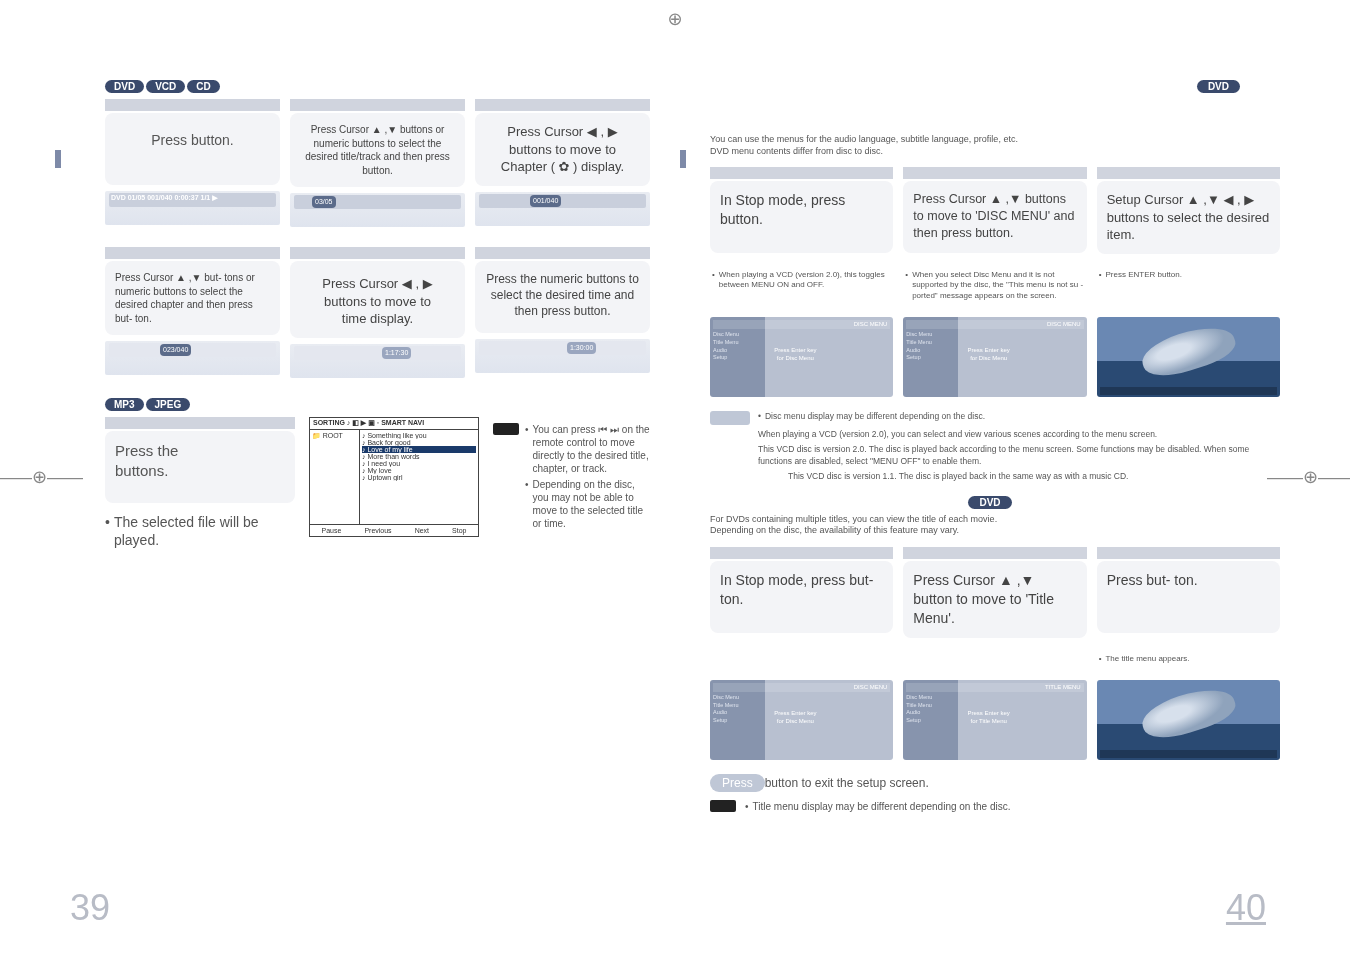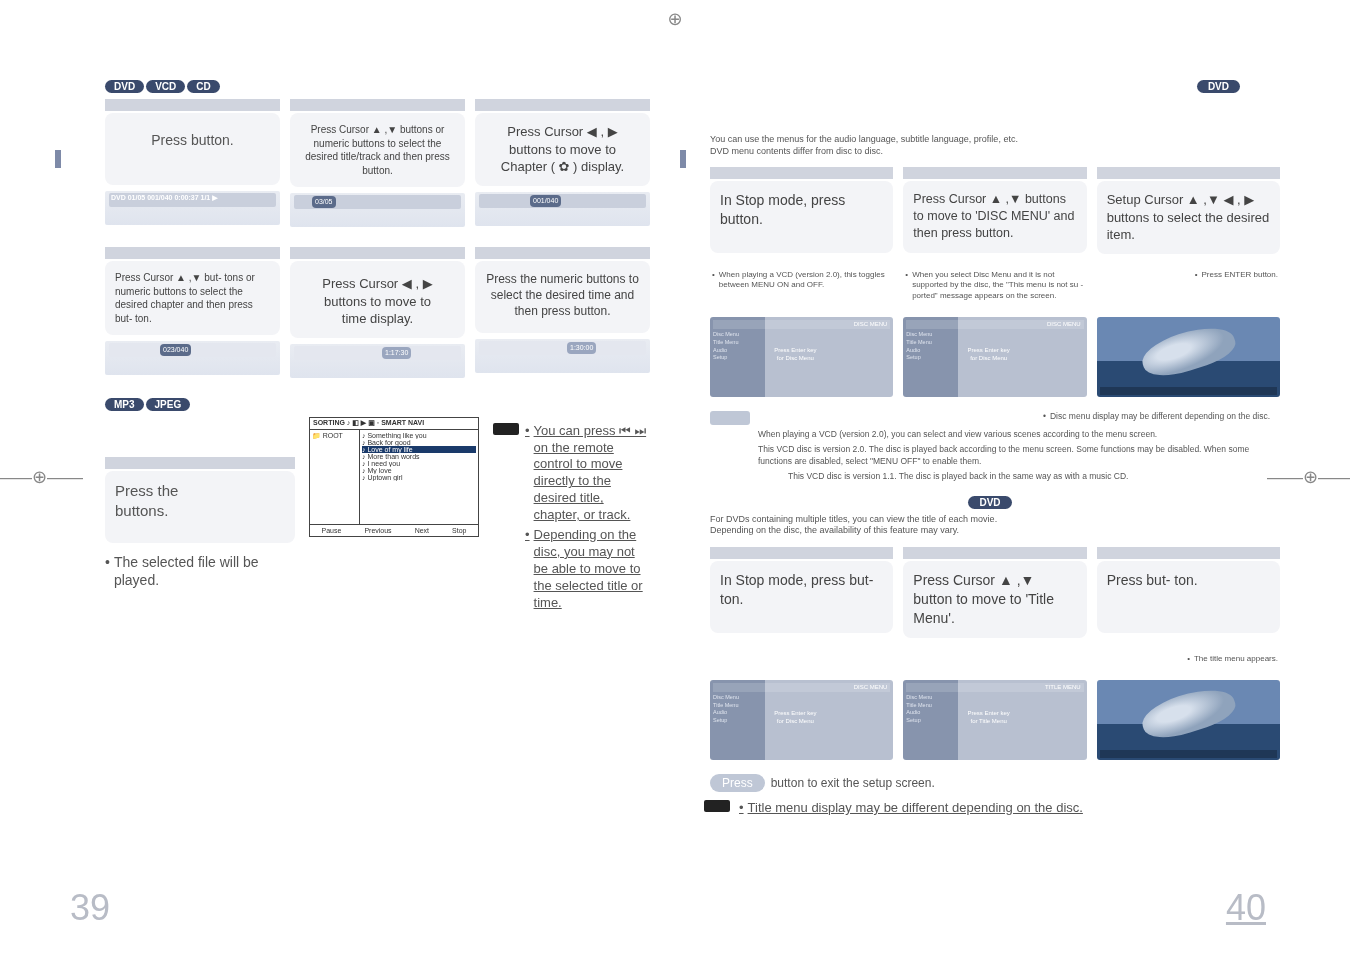--- a/index.html
+++ b/index.html
@@ -137,25 +137,24 @@
     display: flex;
     justify-content: space-around;
     align-items: center;
   }
   .fb-item { white-space: nowrap; overflow: hidden; text-overflow: ellipsis; }
   .fb-item.sel { background: #1a3a6a; color: #fff; }
 
   .note-blk {
     display: flex;
     gap: 6px;
-    font-size: 13px;
+    font-size: 10px;
     color: #555;
     margin-top: 6px;
     line-height: 1.3;
-    text-decoration: underline;
   }
   .note-marker {
     width: 26px; height: 12px;
     background: #222;
     flex-shrink: 0;
     border-radius: 2px;
   }
 
   .pagenum {
     position: absolute;
@@ -260,42 +259,41 @@
     min-width: 40px; height: 14px;
   }
   .note-lines {
     font-size: 8.5px;
     color: #555;
     line-height: 1.4;
   }
   .exit-row {
     display: flex;
     align-items: center;
-    gap: 6px;
     margin: 8px 10px;
     font-size: 12px;
     color: #555;
   }
   .exit-pill {
     background: #bfc7d6;
     color: #fff;
     border-radius: 10px;
     padding: 2px 12px;
   }
   .chip-dvd {
     background: #3a4a6c;
     color: #fff;
     border-radius: 10px;
     padding: 1px 11px;
     font-size: 10px;
     font-weight: bold;
     float: right;
     margin-right: 40px;
   }
-  .bullet { display: flex; gap: 4px; justify-content: flex-end; }
+  .bullet { display: flex; gap: 4px; }
   .bullet::before { content: "•"; }
 </style>
 </head>
 <body>
 
 <div class="crop-mark" style="top:8px;left:50%;transform:translateX(-50%);">⊕</div>
 <div class="crop-mark" style="top:50%;left:2px;transform:translateY(-50%) translateX(-6px);">——⊕——</div>
 <div class="crop-mark" style="top:50%;right:2px;transform:translateY(-50%) translateX(6px);">——⊕——</div>
 
 <div class="spread">
@@ -370,21 +368,21 @@
         </div>
       </div>
     </div>
 
     <div class="badge-row">
       <span class="badge">MP3</span>
       <span class="badge">JPEG</span>
     </div>
 
     <div style="display:flex;gap:14px;margin-left:35px;">
-      <div style="width:190px;margin-top:40px;">
+      <div style="width:190px;">
         <div class="stepbar"></div>
         <div class="instr-box" style="font-size:15px;color:#555;">
           <div>Press the</div>
           <div>buttons.</div>
         </div>
         <div style="font-size:14px;color:#555;margin-top:10px;line-height:1.3;">
           <div class="bullet">
               <span>The selected file will be played.</span>
             </div>
         </div>
@@ -555,21 +553,21 @@
         <div class="osrow"></div>
       </div>
     </div>
 
     <div class="exit-row">
       <span class="exit-pill">Press</span>
 
       <span>button to exit the setup screen.</span>
     </div>
 
-    <div class="note-blk" style="margin-left:4px;gap:9px;">
+    <div class="note-blk" style="margin-left:10px;gap:9px;">
       <div class="note-marker"></div>
       <div class="bullet">
           <span>Title menu display may be different depending on the disc.</span>
         </div>
     </div>
 
     <div class="pagenum right">40</div>
   </div>
 </div>
 

